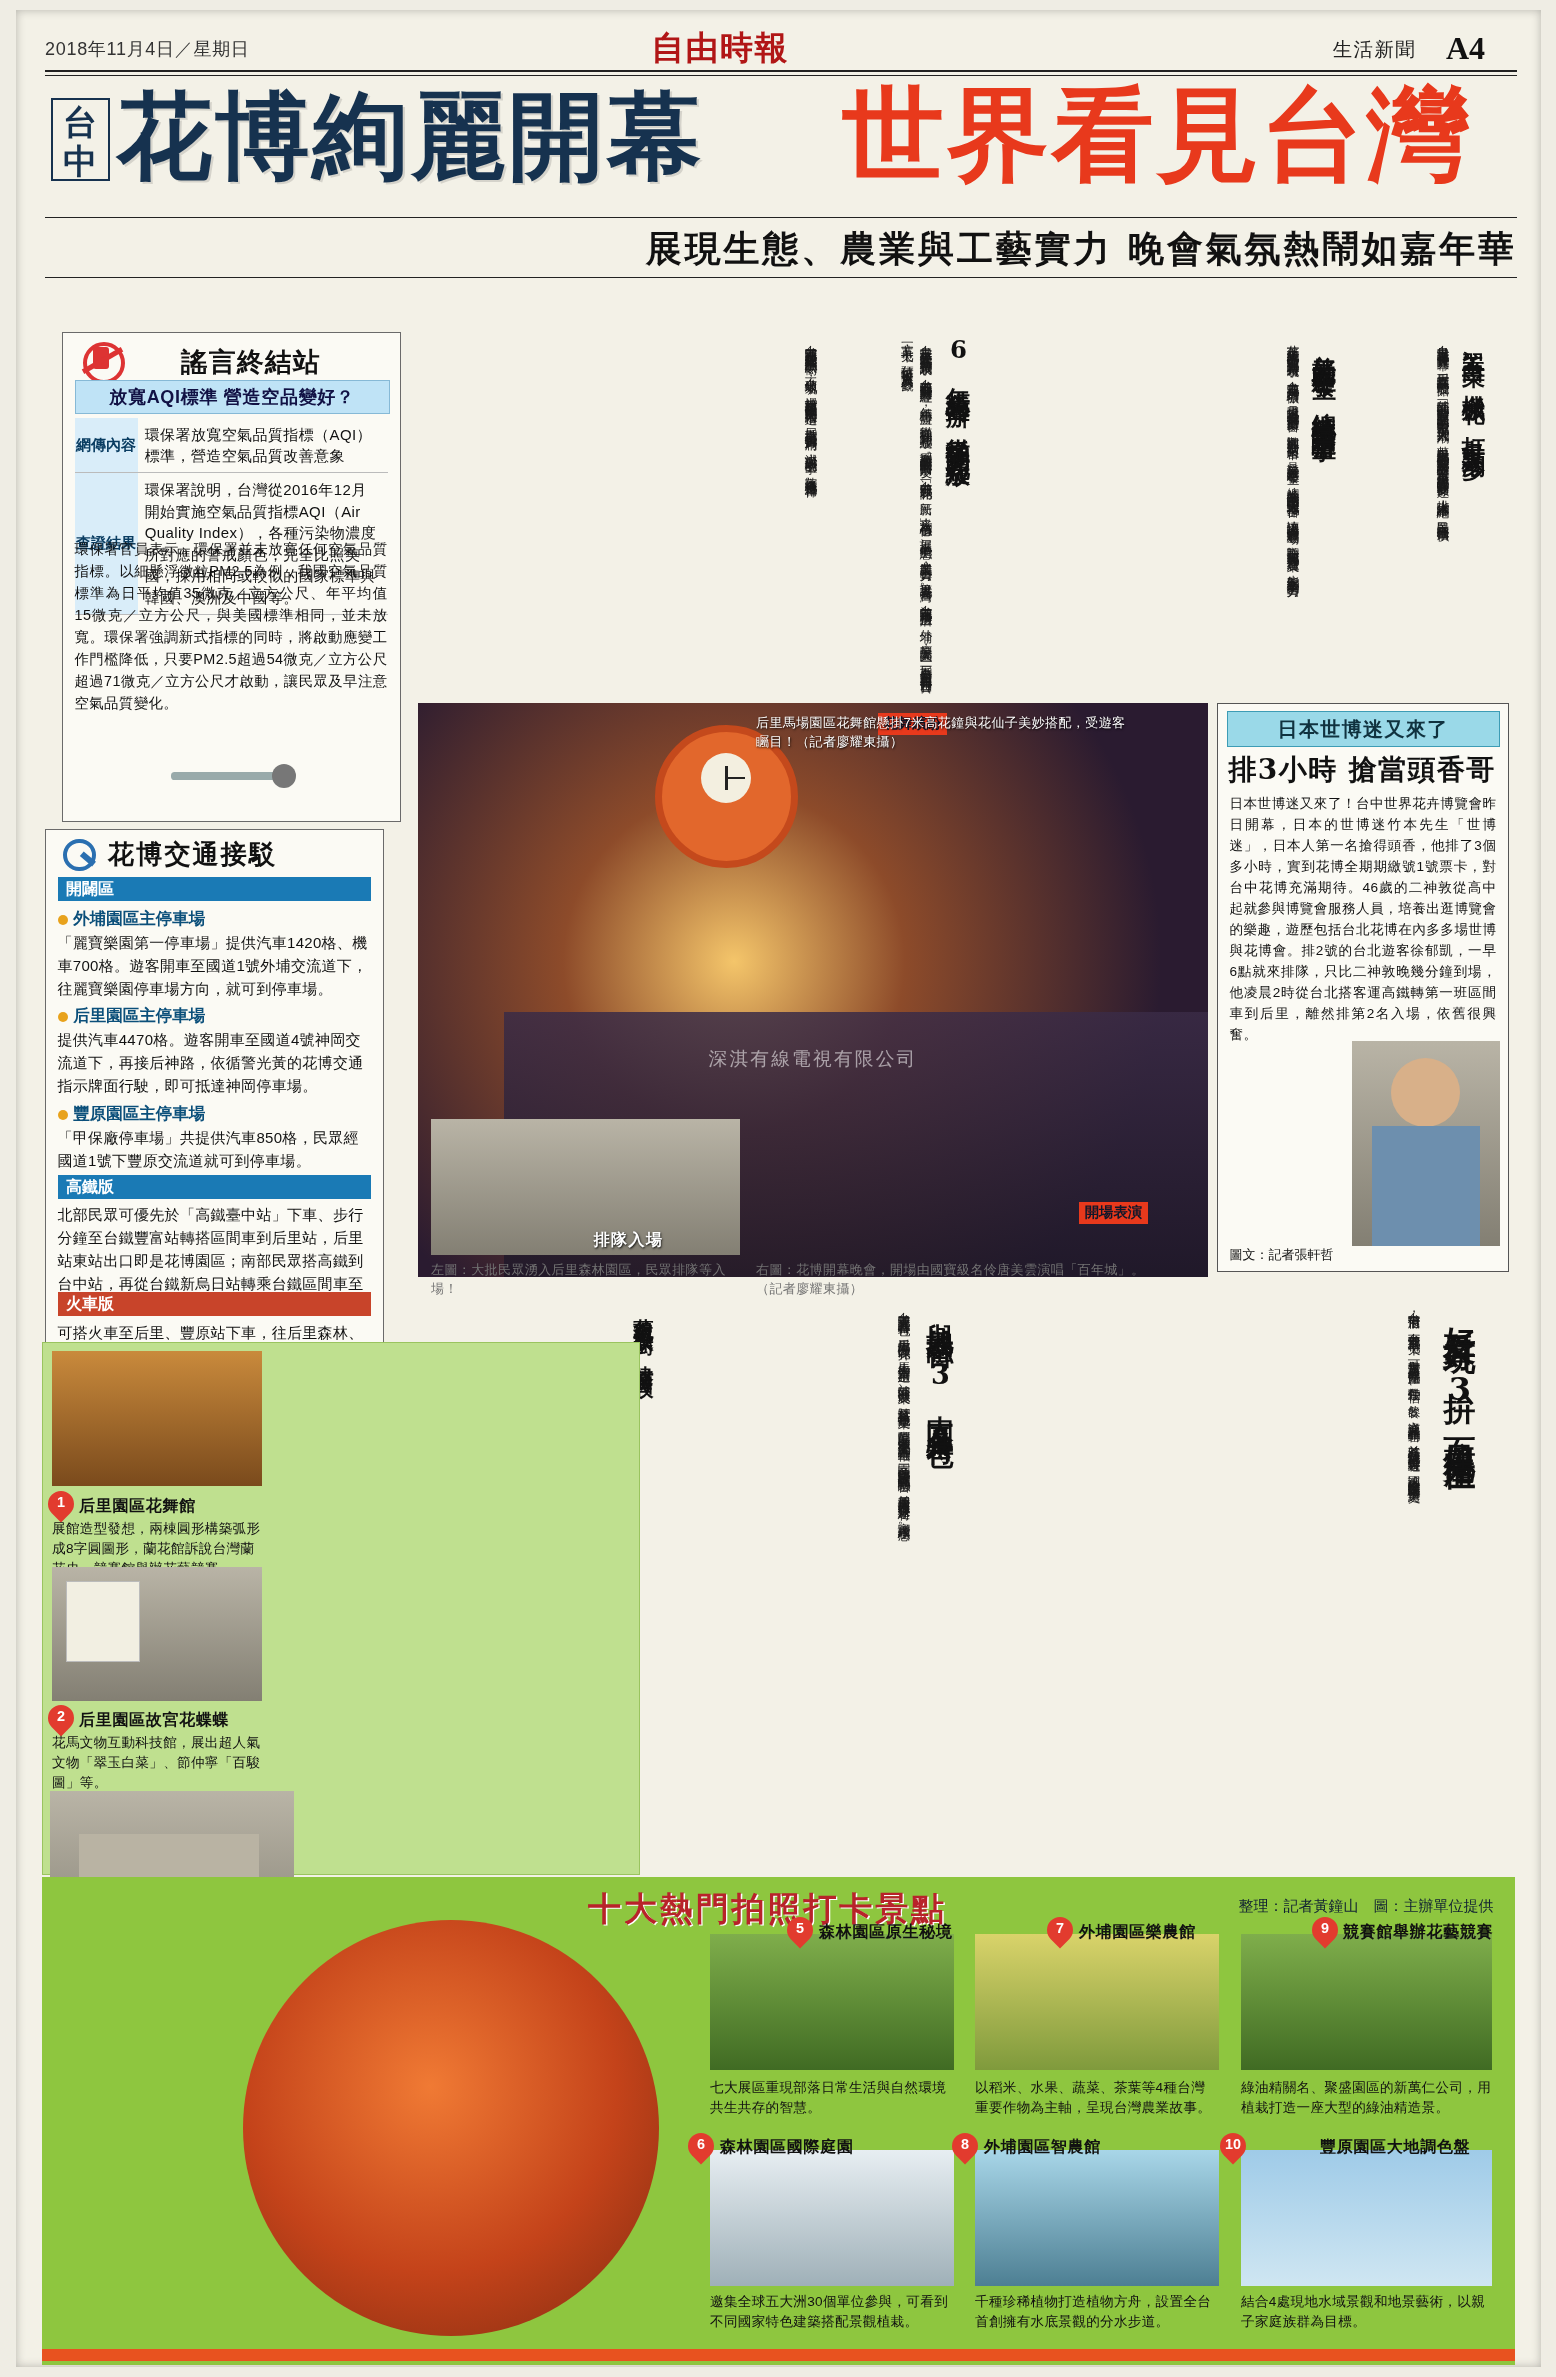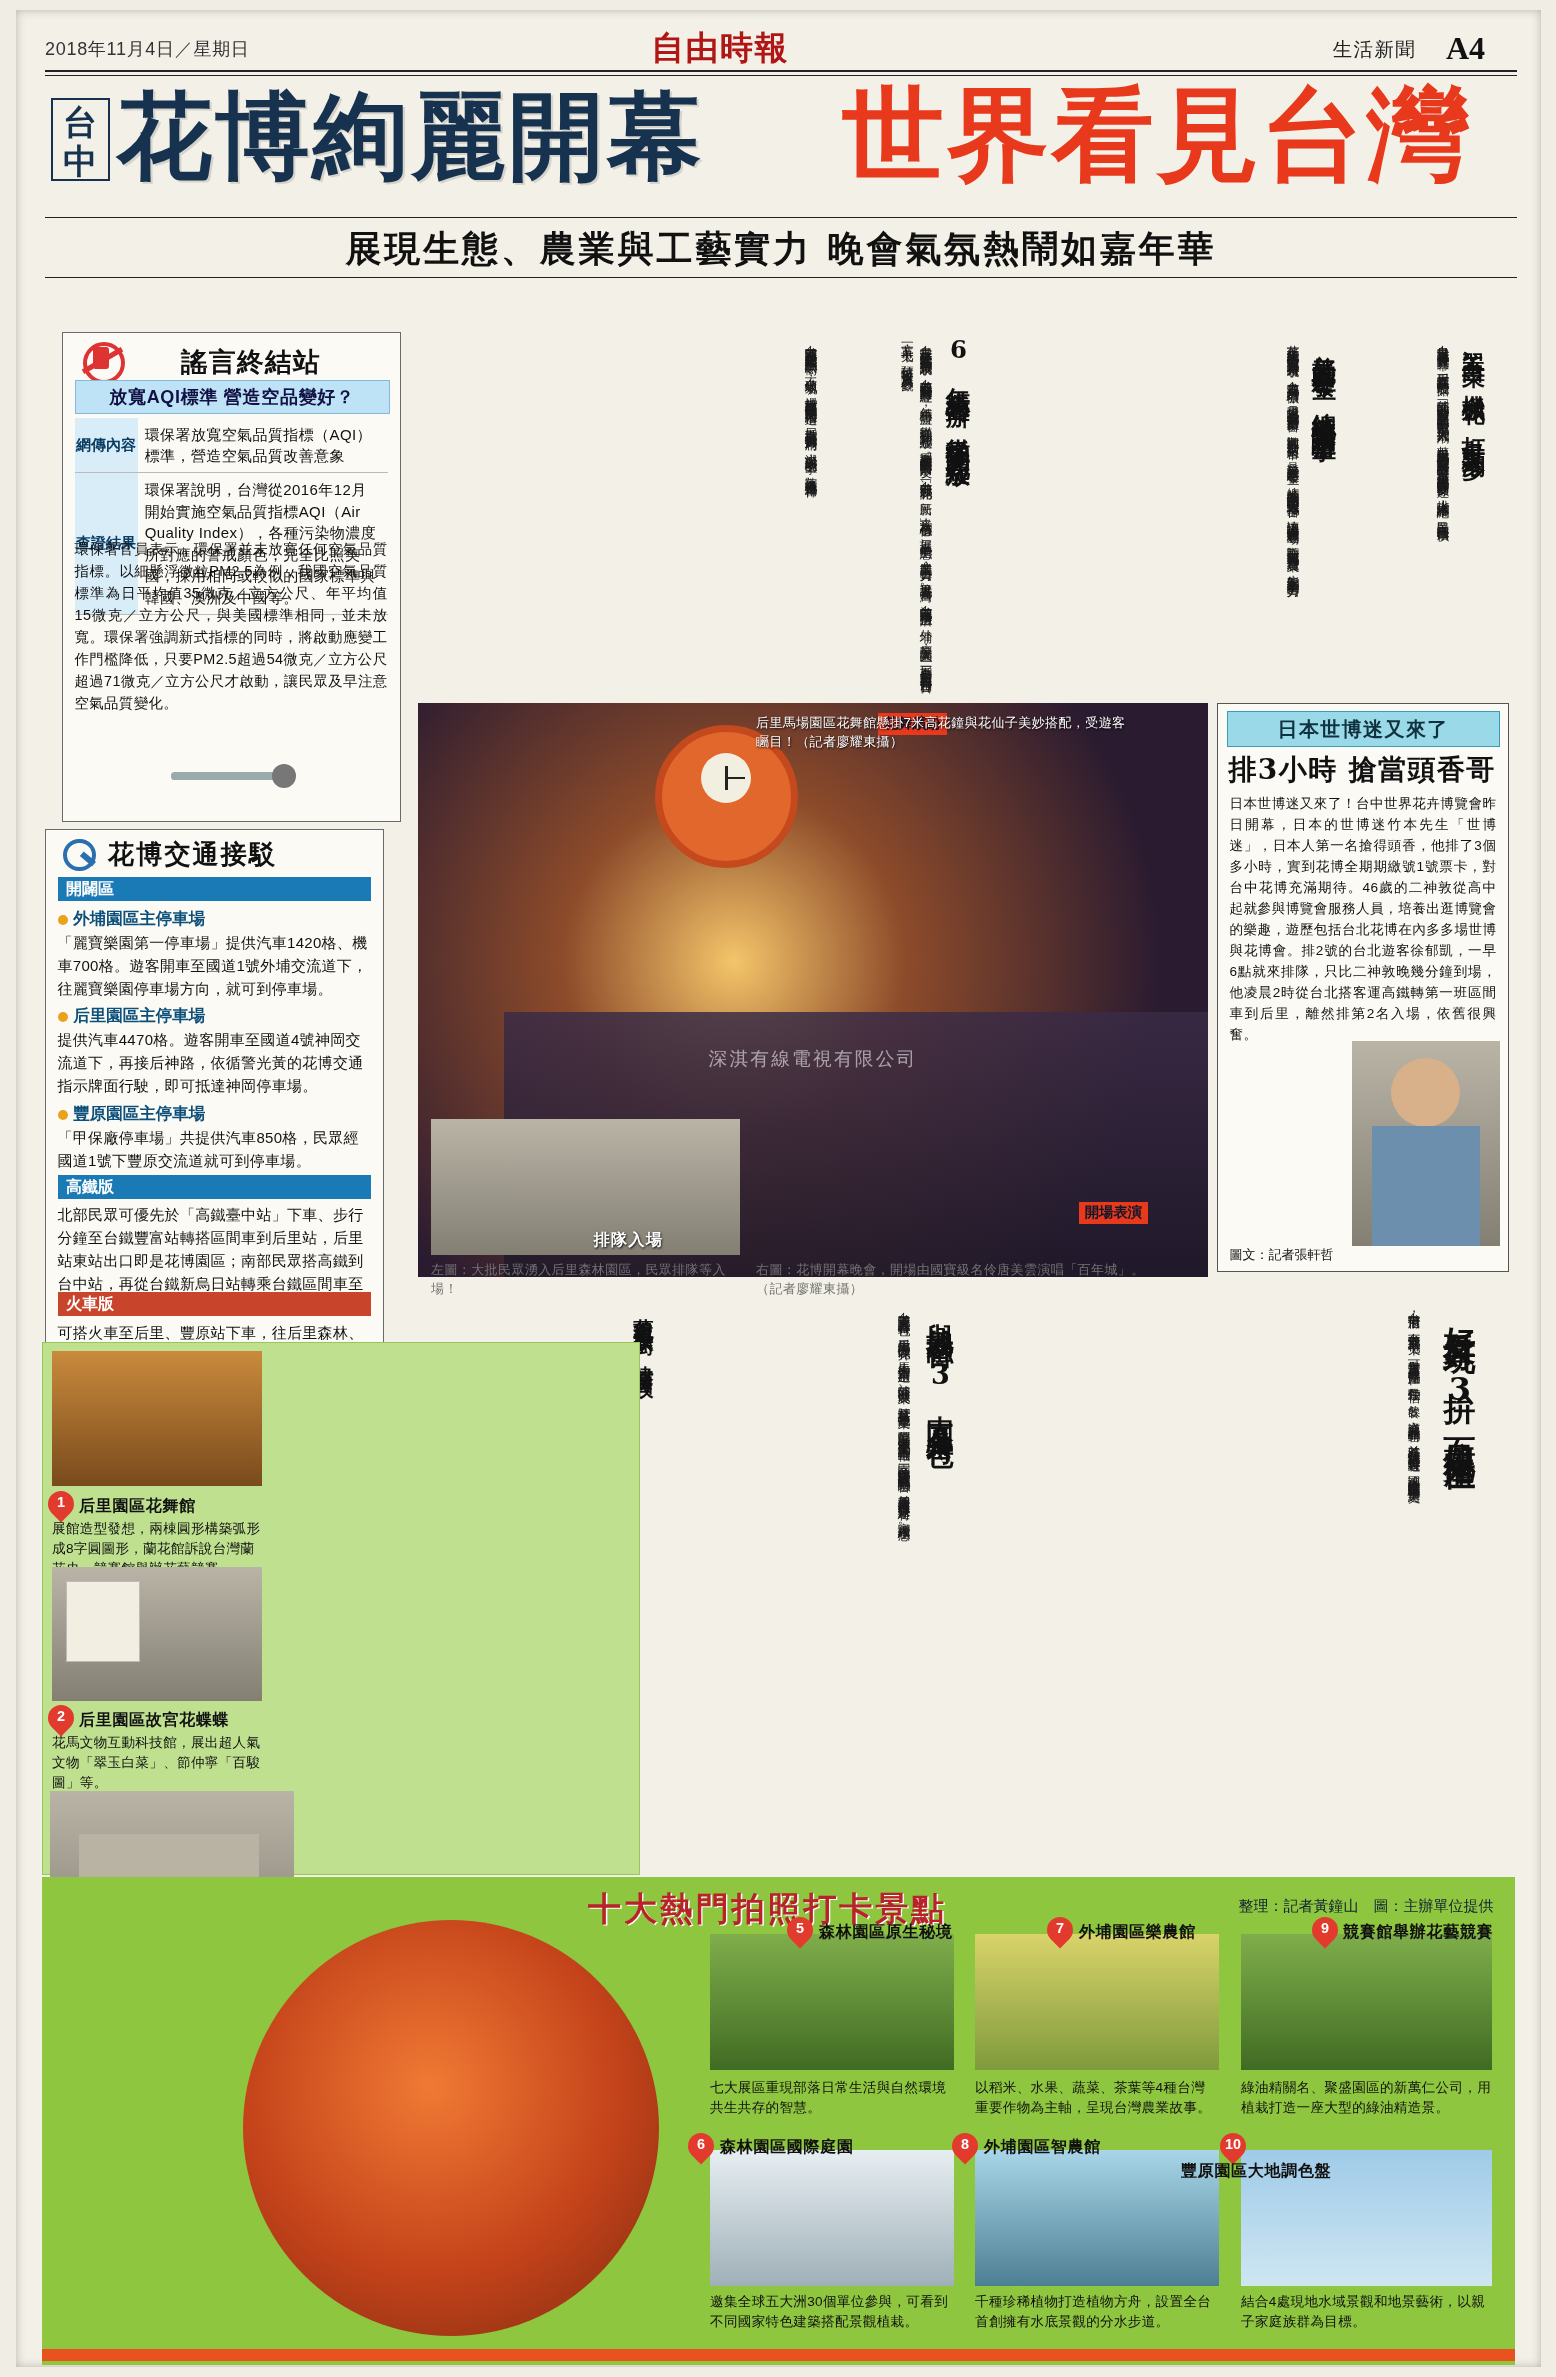--- a/index.html
+++ b/index.html
@@ -23,21 +23,21 @@
   .mh-page{position:absolute;right:32px;top:2.9px;font-family:"Liberation Serif",serif;font-weight:bold;font-size:32px;color:#111;}
   .rule{position:absolute;left:29px;width:1472px;background:#222;}
   
   .headline{position:absolute;left:29px;top:69px;width:1472px;height:136px;}
   .hl-badge{position:absolute;left:5.7px;top:18.7px;width:59px;height:83px;border:2.9px solid #16324f;
             color:#16324f;font-weight:bold;font-size:34px;line-height:39px;text-align:center;padding-top:2.9px;box-sizing:border-box;}
   .hl-main{position:absolute;left:72px;top:4.3px;font-weight:bold;font-size:95px;line-height:105px;color:#16324f;
            font-family:"DejaVu Serif",serif;letter-spacing:2.9px;text-shadow:2.2px 2.2px 0 rgba(0,0,0,.12);}
   .hl-red{position:absolute;left:797px;top:1.4px;font-weight:bold;font-size:102px;line-height:108px;color:#e8391c;
           font-family:"DejaVu Serif",serif;letter-spacing:2.9px;}
-  .subhead{position:absolute;left:29px;top:215px;width:1472px;text-align:center;
+  .subhead{position:absolute;left:29px;top:215px;width:1472px;text-align:right;
            font-weight:bold;font-size:36px;color:#111;letter-spacing:2.9px;font-family:"DejaVu Serif",serif;}
   
   .vt{writing-mode:vertical-rl;text-orientation:upright;}
   .body-v{font-size:12.6px;line-height:18.7px;color:#1a1a1a;letter-spacing:1.1px;text-align:justify;}
   .ttl-v{font-weight:bold;color:#111;font-family:"DejaVu Serif",serif;}
   
   .rumor-box{position:absolute;left:46px;top:322px;width:337px;height:488px;border:1.4px solid #6a6a6a;background:#fbfaf4;}
   .rumor-head{position:absolute;left:10px;top:7.2px;width:316px;height:39px;}
   .rumor-title{position:absolute;left:108px;top:4.3px;font-weight:bold;font-size:26.6px;color:#111;letter-spacing:1.4px;font-family:"DejaVu Serif",serif;}
   .nostamp{position:absolute;left:7.2px;top:1.4px;width:46px;height:37px;}
@@ -311,20 +311,20 @@
           <span>9</span>
         </div>
     <div class="hs-label" style="left:1301px;top:45px;">競賽館舉辦花藝競賽</div>
     <div class="hs-desc" style="left:1199px;top:201px;width:251px;">綠油精關名、聚盛園區的新萬仁公司，用植栽打造一座大型的綠油精造景。</div>
 
     <div class="photo ph-sky" style="left:1199px;top:273px;width:251px;height:136px;"></div>
     <div class="numbadge" style="left:1178px;top:256px;">
           <div class="pin"></div>
           <span>10</span>
         </div>
-    <div class="hs-label" style="left:1139px;top:260px;margin-top:24px;">豐原園區大地調色盤</div>
+    <div class="hs-label" style="left:1278px;top:260px;">豐原園區大地調色盤</div>
     <div class="hs-desc" style="left:1199px;top:415px;width:251px;">結合4處現地水域景觀和地景藝術，以親子家庭族群為目標。</div>
   </div>
 
   <div class="redline"></div>
  </div>
 </div>
 
 
 </body></html>

